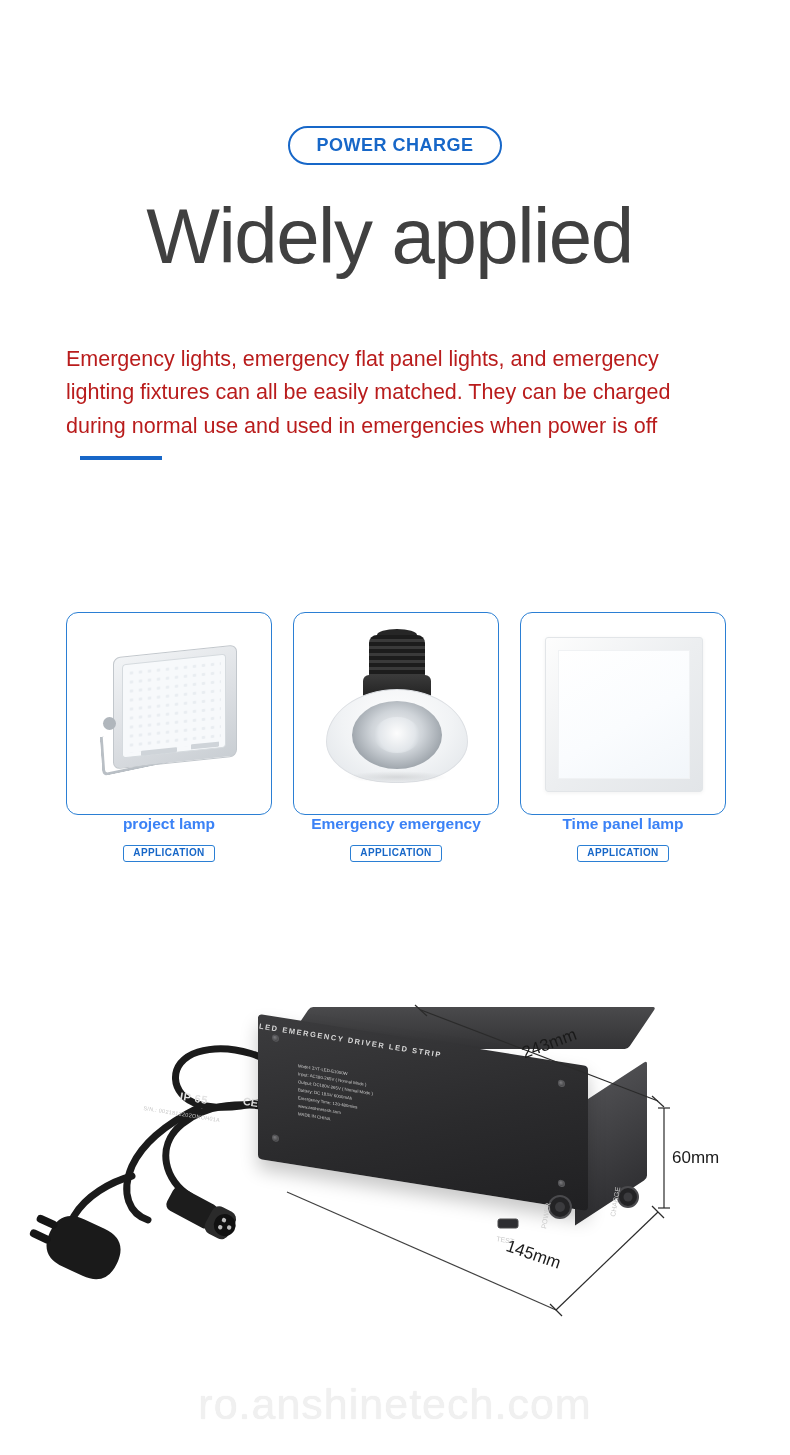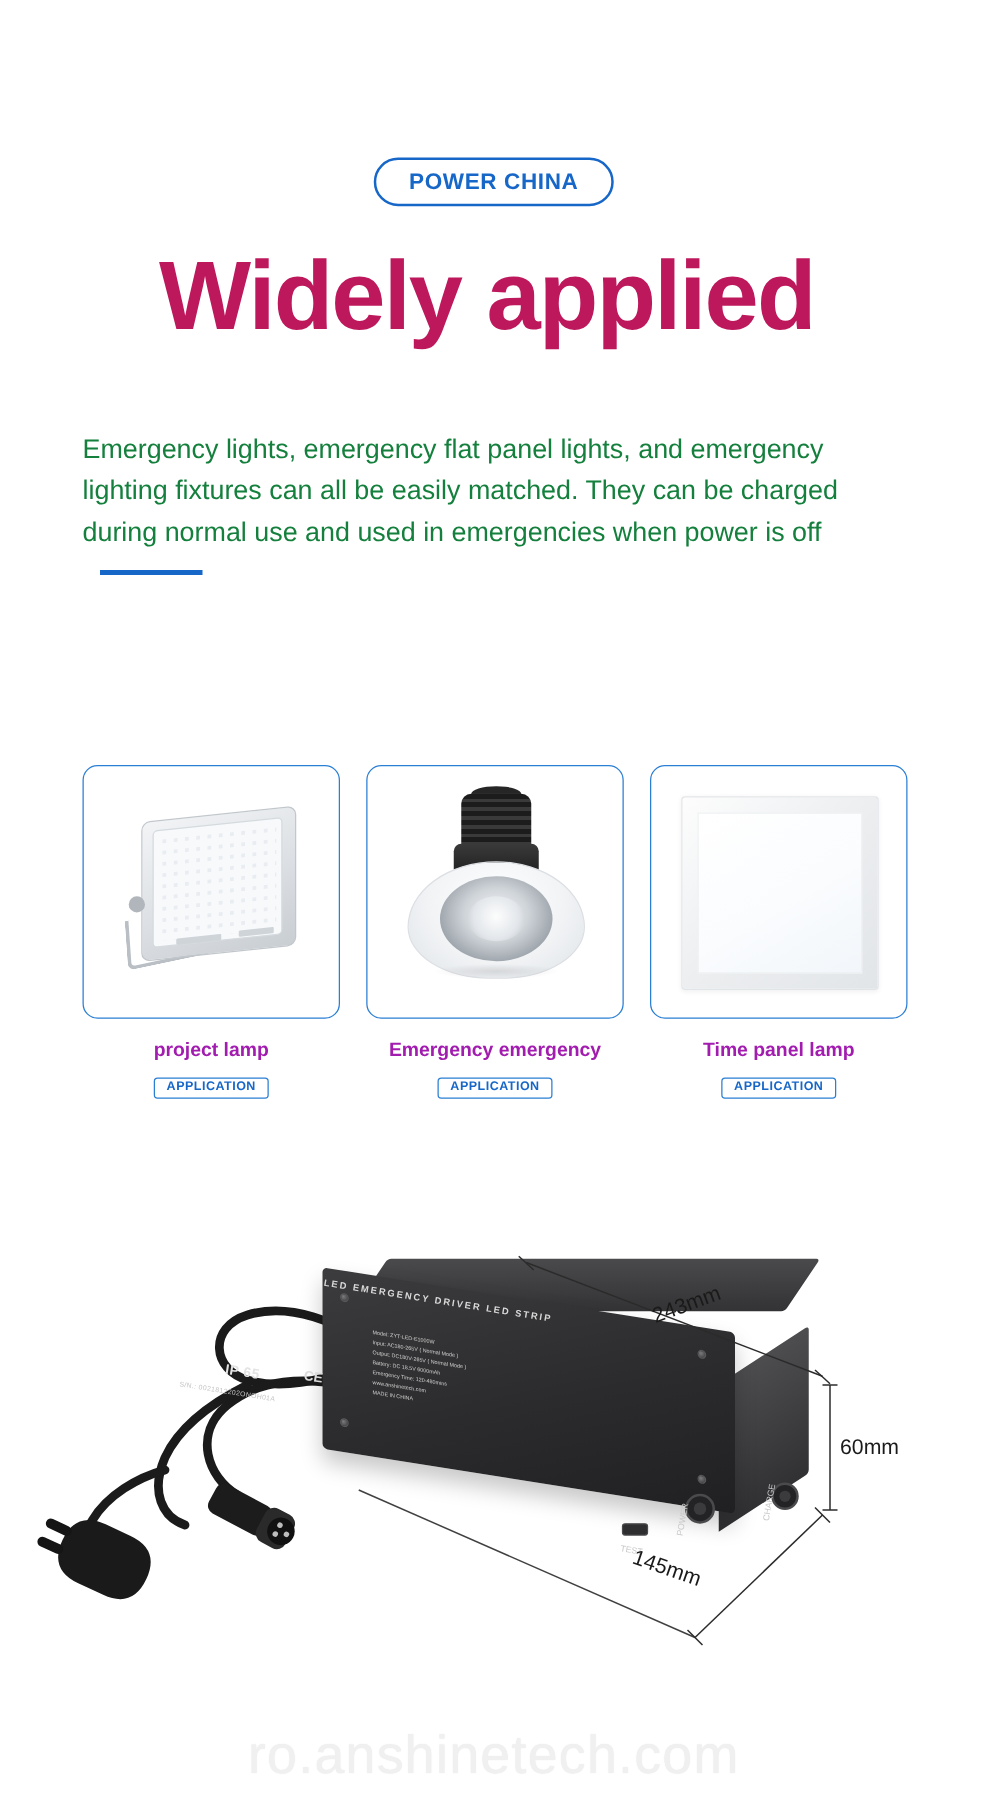--- a/index.html
+++ b/index.html
@@ -38,35 +38,35 @@
   }
 
   
   .headline {
     position: absolute;
     top: 196px;
     left: 0;
     width: 779px;
     text-align: center;
     font-size: 78px;
-    font-weight: bold;
-    color: #be185d;
+    font-weight: normal;
+    color: #404040;
     letter-spacing: -1.5px;
     line-height: 1.05;
   }
 
   
   .paragraph {
     position: absolute;
     top: 343px;
     left: 66px;
     width: 660px;
     font-size: 21.5px;
     line-height: 1.55;
-    color: #15803d;
+    color: #b91c1c;
     font-weight: 400;
   }
   .rule {
     display: inline-block;
     width: 82px;
     height: 4px;
     background: #1767c8;
     vertical-align: middle;
     margin-left: 14px;
     margin-bottom: 4px;
@@ -85,25 +85,24 @@
   .card-frame {
     width: 206px;
     height: 203px;
     border: 1.5px solid #2b7fd4;
     border-radius: 12px;
     background: #ffffff;
     position: relative;
     overflow: hidden;
   }
   .card-title {
-    margin-top: 17px;
     text-align: center;
     font-size: 15.5px;
     font-weight: bold;
-    color: #a21caf;
+    color: #3b82f6;
   }
   .card-tagwrap { text-align: center; margin-top: 9px; }
   .card-tag {
     display: inline-block;
     border: 1px solid #2b7fd4;
     border-radius: 3px;
     color: #1767c8;
     font-size: 10px;
     font-weight: bold;
     letter-spacing: 0.4px;
@@ -294,21 +293,21 @@
     font-weight: 400;
     text-shadow: 0 0 1px #e6e6e6;
   }
 </style>
 </head>
 <body>
 
 <div class="page">
 
   <div class="badge-wrap">
-    <span class="badge">POWER CHINA</span>
+    <span class="badge">POWER CHARGE</span>
   </div>
 
   <div class="headline">Widely applied</div>
 
   <div class="paragraph">
     <span>Emergency lights, emergency flat panel lights, and emergency lighting fixtures can all be easily matched. They can be charged during normal use and used in emergencies when power is off</span><span class="rule"></span>
   </div>
 
   <div class="cards">
 

